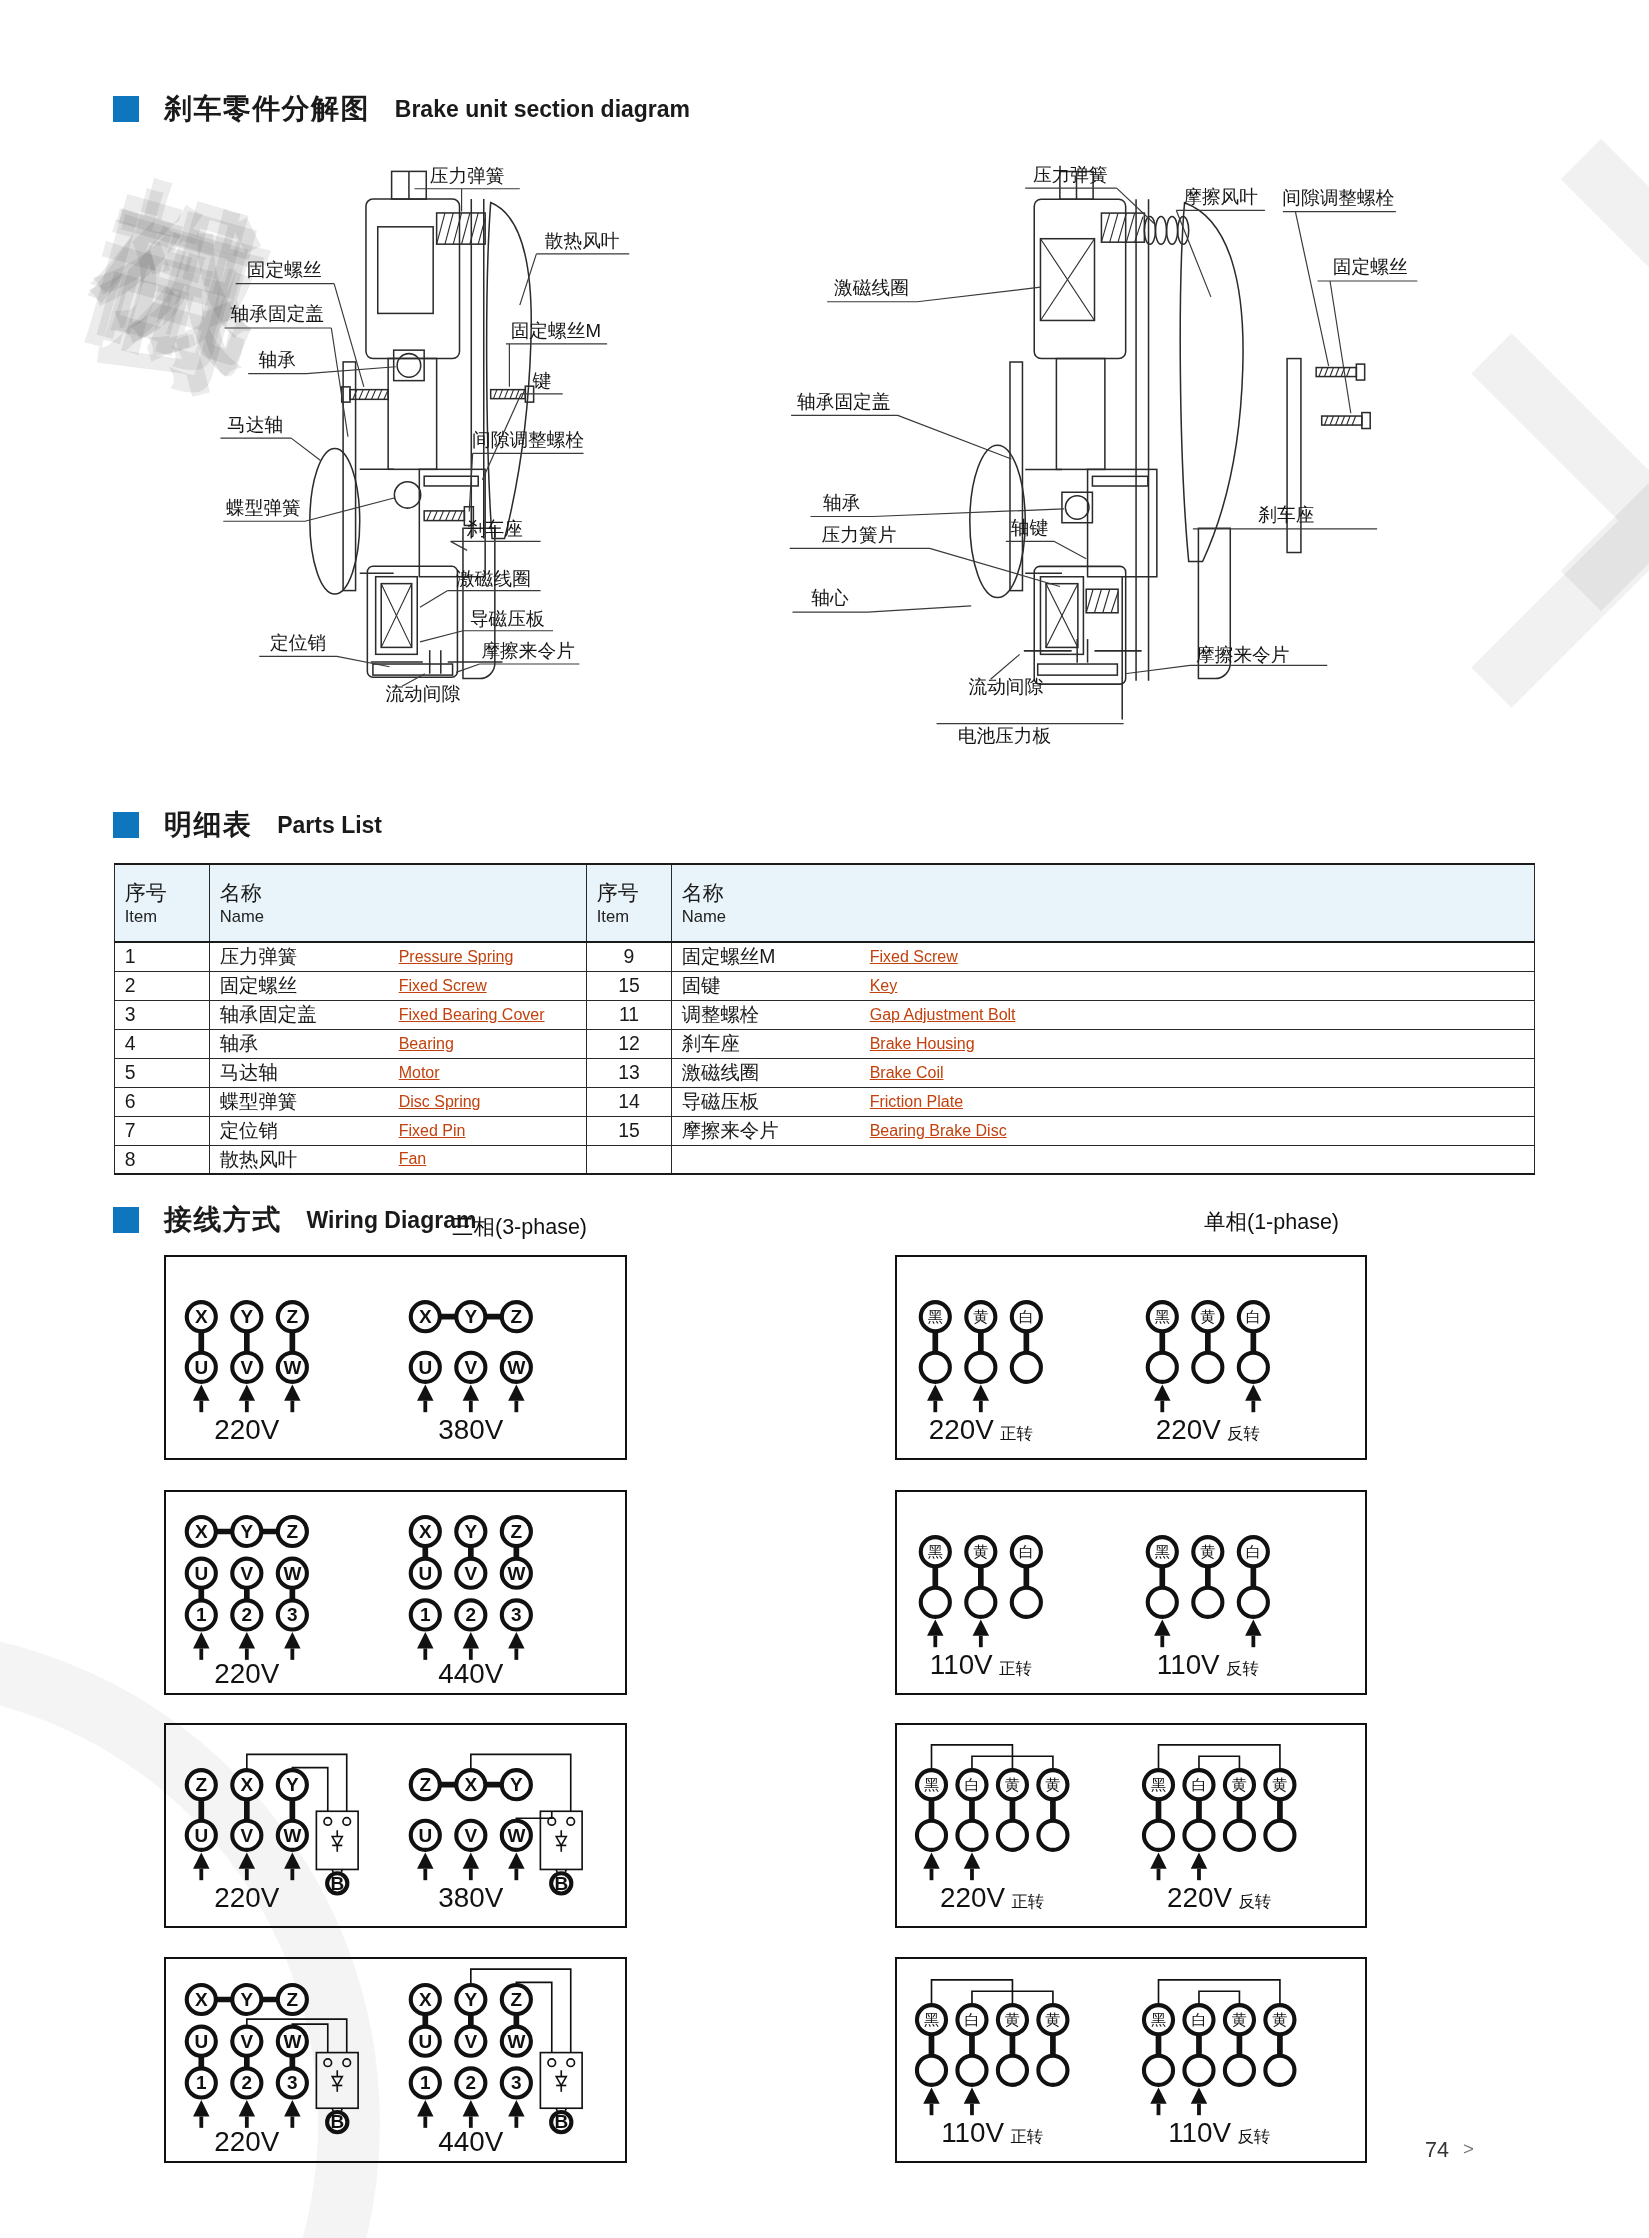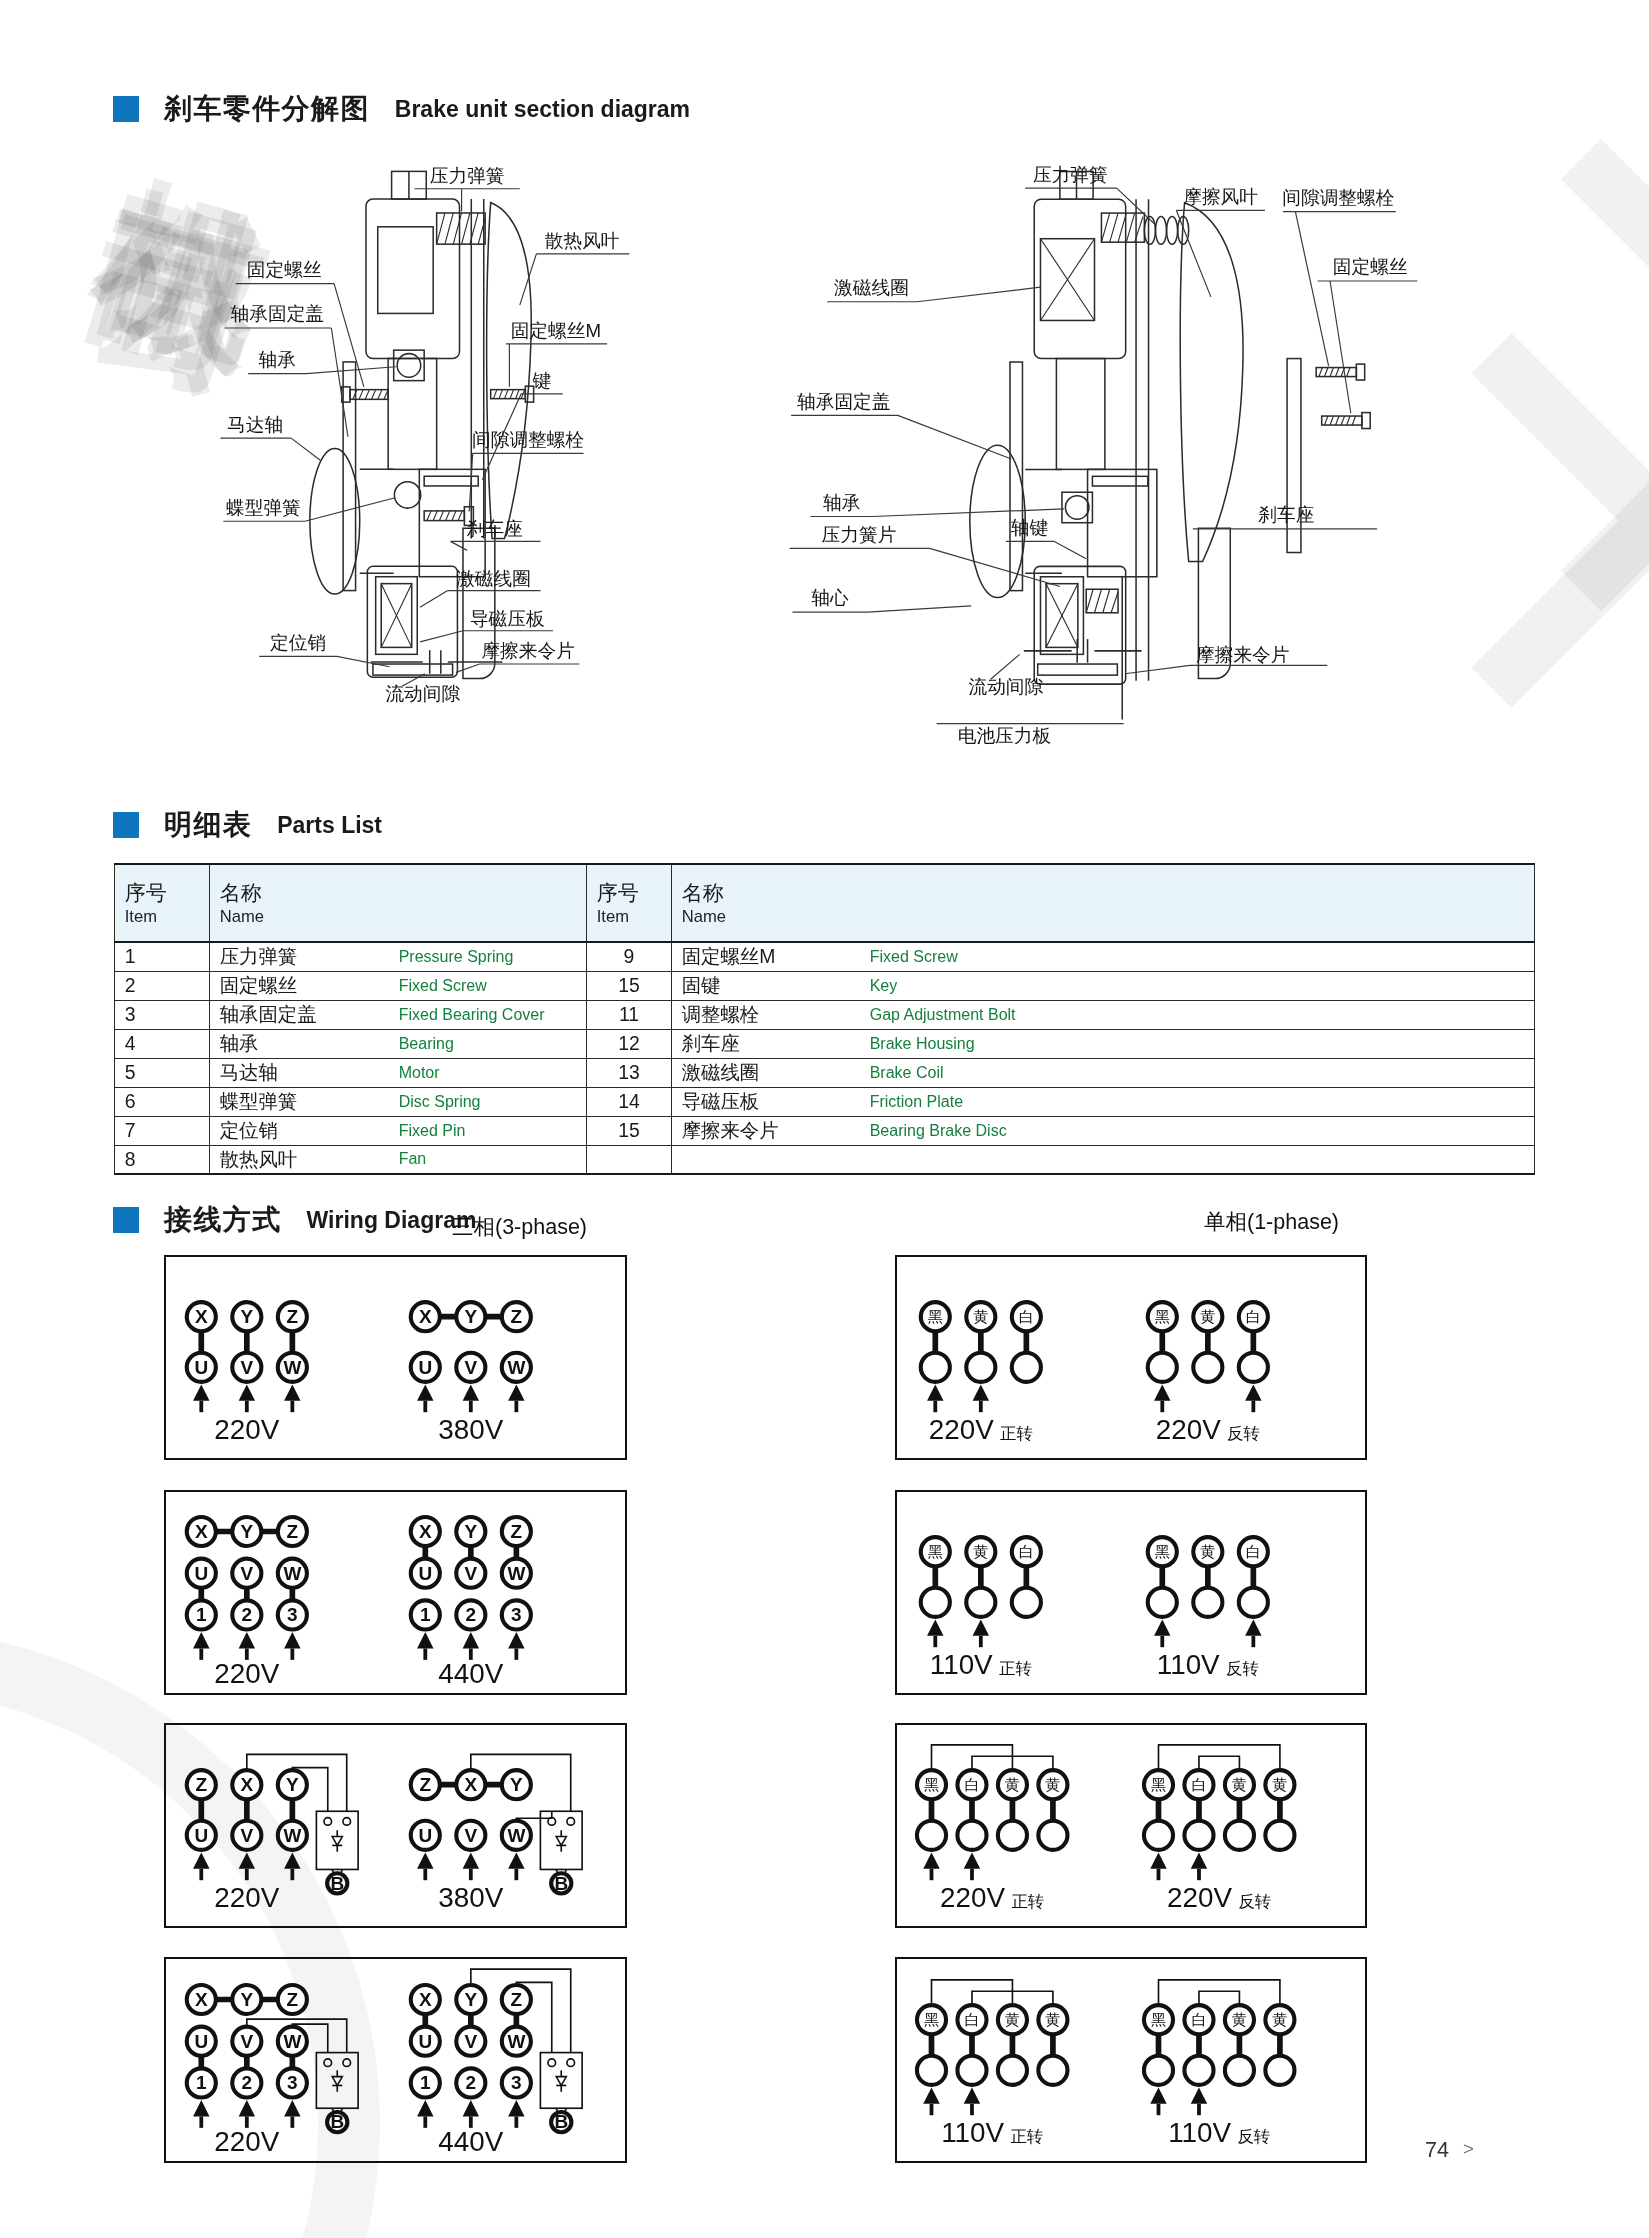--- a/index.html
+++ b/index.html
@@ -39,21 +39,21 @@
   .parts-table{border-top:2.8px solid #1a1a1a;border-bottom:2.8px solid #1a1a1a;border-radius:32px;}
   .parts-table th,.parts-table td{border:1.4px solid #2a2a2a;padding:0 9.7px;vertical-align:middle;}
   .parts-table thead th{background:#e9f4fa;height:76px;text-align:left;border-bottom:2.8px solid #1a1a1a;}
   .parts-table thead .h-cn{font-size:21px;font-weight:normal;}
   .parts-table thead .h-en{font-size:16.6px;font-weight:normal;color:#222;}
   .parts-table tbody tr{height:29px;}
   .td-no{font-size:19.4px;}
   .td-name{font-size:19.4px;}
   .name-wrap{display:flex;align-items:center;}
   .name-cn{display:inline-block;}
-  .name-en{display:inline-block;font-size:16px;color:#15803d;}
+  .name-en{display:inline-block;font-size:16px;color:#c2410c;text-decoration:underline;}
   .lw .name-cn{width:179px;}
   .rw .name-cn{width:188px;}
 
   
   .wire-box{position:absolute;border:2.8px solid #111;display:flex;justify-content:space-evenly;align-items:center;background:transparent;}
   .wire-box svg{display:block;}
   .term{fill:#fff;stroke:#111;stroke-width:6.5px;}
   .thick{stroke:#111;stroke-width:9px;}
   .thin{fill:none;stroke:#111;stroke-width:2.6px;}
   .wbx{fill:none;stroke:#111;stroke-width:2.6px;}

